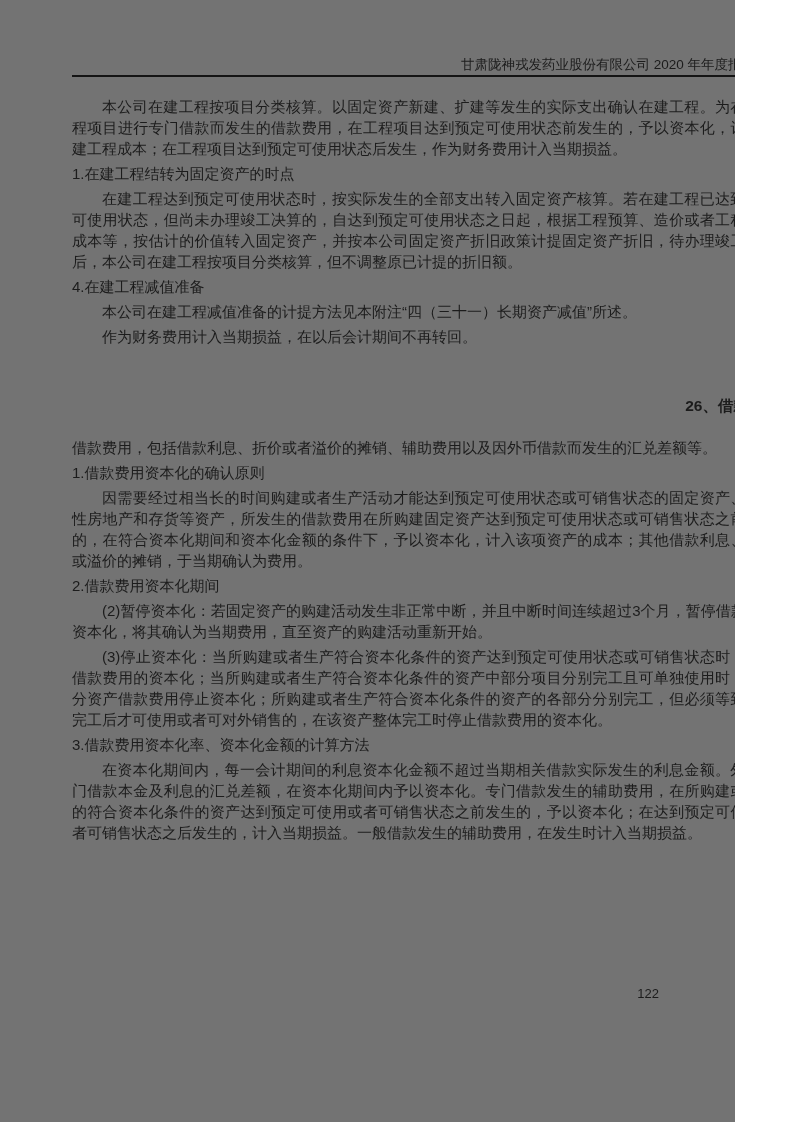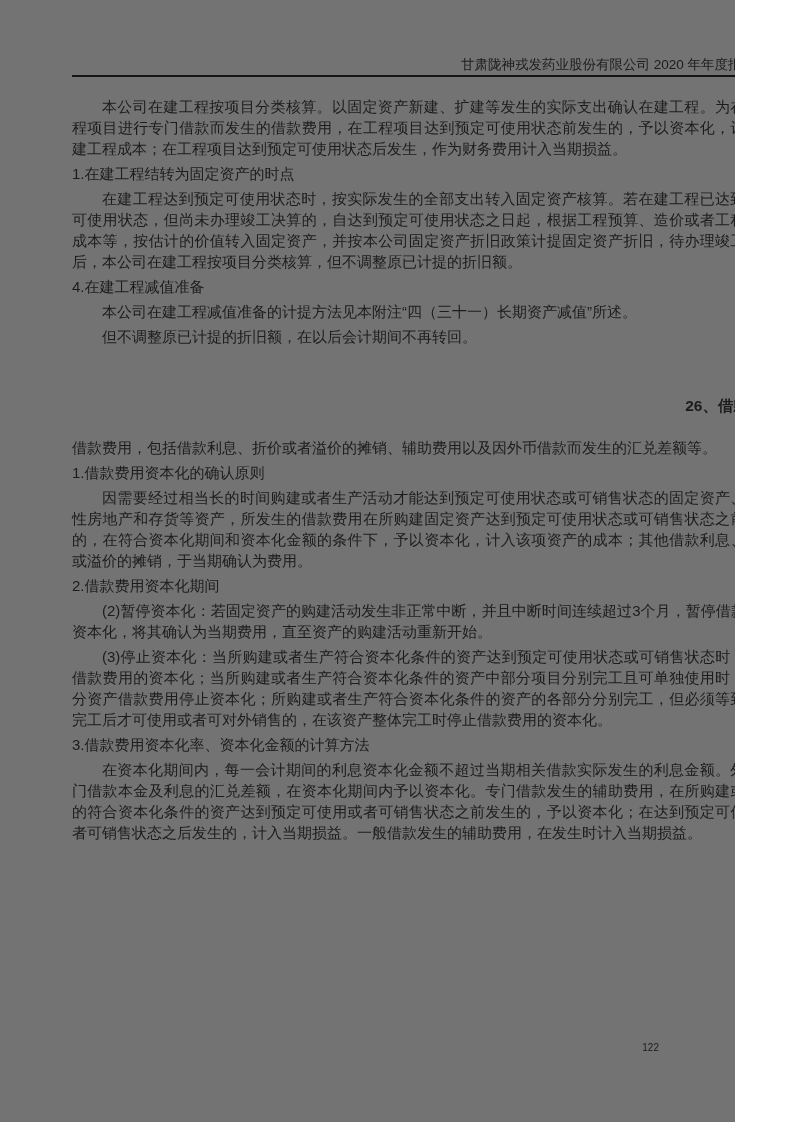--- a/index.html
+++ b/index.html
@@ -53,44 +53,44 @@
   }
   .doc-body h2.heading {
     margin: 48px 0 20px 0;
     font-size: 15.5px;
     line-height: 22px;
     font-weight: bold;
     text-align: right;
   }
   .page-number {
     position: absolute;
-    top: 1040px;
+    top: 986px;
     right: 76px;
-    font-size: 10px;
+    font-size: 13px;
     line-height: 15px;
     color: #1c1c1c;
     text-align: center;
   }
 </style>
 </head>
 <body>
 
 <div class="page">
   <div class="header">
     <span class="header-title">甘肃陇神戎发药业股份有限公司 2020 年年度报告全文</span>
   </div>
   <div class="header-rule"></div>
 
   <div class="doc-body">
       <p class="para indent">本公司在建工程按项目分类核算。以固定资产新建、扩建等发生的实际支出确认在建工程。为在建工程项目进行专门借款而发生的借款费用，在工程项目达到预定可使用状态前发生的，予以资本化，计入在建工程成本；在工程项目达到预定可使用状态后发生，作为财务费用计入当期损益。</p>
       <p class="para">1.在建工程结转为固定资产的时点</p>
       <p class="para indent">在建工程达到预定可使用状态时，按实际发生的全部支出转入固定资产核算。若在建工程已达到预定可使用状态，但尚未办理竣工决算的，自达到预定可使用状态之日起，根据工程预算、造价或者工程实际成本等，按估计的价值转入固定资产，并按本公司固定资产折旧政策计提固定资产折旧，待办理竣工决算后，本公司在建工程按项目分类核算，但不调整原已计提的折旧额。</p>
       <p class="para">4.在建工程减值准备</p>
       <p class="para indent">本公司在建工程减值准备的计提方法见本附注“四（三十一）长期资产减值”所述。</p>
-      <p class="para indent">但不调整原已计提的折旧额，在以后会计期间不再转回。</p>
+      <p class="para indent">作为财务费用计入当期损益，在以后会计期间不再转回。</p>
       <h2 class="heading">26、借款费用</h2>
       <p class="para">借款费用，包括借款利息、折价或者溢价的摊销、辅助费用以及因外币借款而发生的汇兑差额等。</p>
       <p class="para">1.借款费用资本化的确认原则</p>
       <p class="para indent">因需要经过相当长的时间购建或者生产活动才能达到预定可使用状态或可销售状态的固定资产、投资性房地产和存货等资产，所发生的借款费用在所购建固定资产达到预定可使用状态或可销售状态之前发生的，在符合资本化期间和资本化金额的条件下，予以资本化，计入该项资产的成本；其他借款利息、折价或溢价的摊销，于当期确认为费用。</p>
       <p class="para">2.借款费用资本化期间</p>
       <p class="para indent">(2)暂停资本化：若固定资产的购建活动发生非正常中断，并且中断时间连续超过3个月，暂停借款费用资本化，将其确认为当期费用，直至资产的购建活动重新开始。</p>
       <p class="para indent">(3)停止资本化：当所购建或者生产符合资本化条件的资产达到预定可使用状态或可销售状态时，停止借款费用的资本化；当所购建或者生产符合资本化条件的资产中部分项目分别完工且可单独使用时，让部分资产借款费用停止资本化；所购建或者生产符合资本化条件的资产的各部分分别完工，但必须等到整体完工后才可使用或者可对外销售的，在该资产整体完工时停止借款费用的资本化。</p>
       <p class="para">3.借款费用资本化率、资本化金额的计算方法</p>
       <p class="para indent">在资本化期间内，每一会计期间的利息资本化金额不超过当期相关借款实际发生的利息金额。外币专门借款本金及利息的汇兑差额，在资本化期间内予以资本化。专门借款发生的辅助费用，在所购建或生产的符合资本化条件的资产达到预定可使用或者可销售状态之前发生的，予以资本化；在达到预定可使用或者可销售状态之后发生的，计入当期损益。一般借款发生的辅助费用，在发生时计入当期损益。</p>
     </div>

